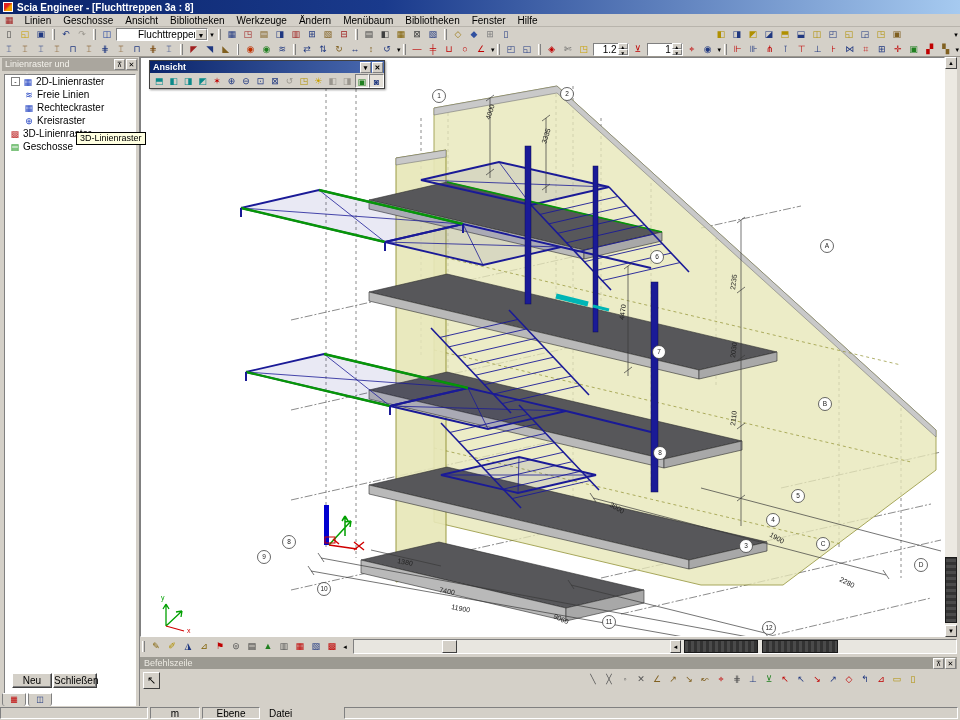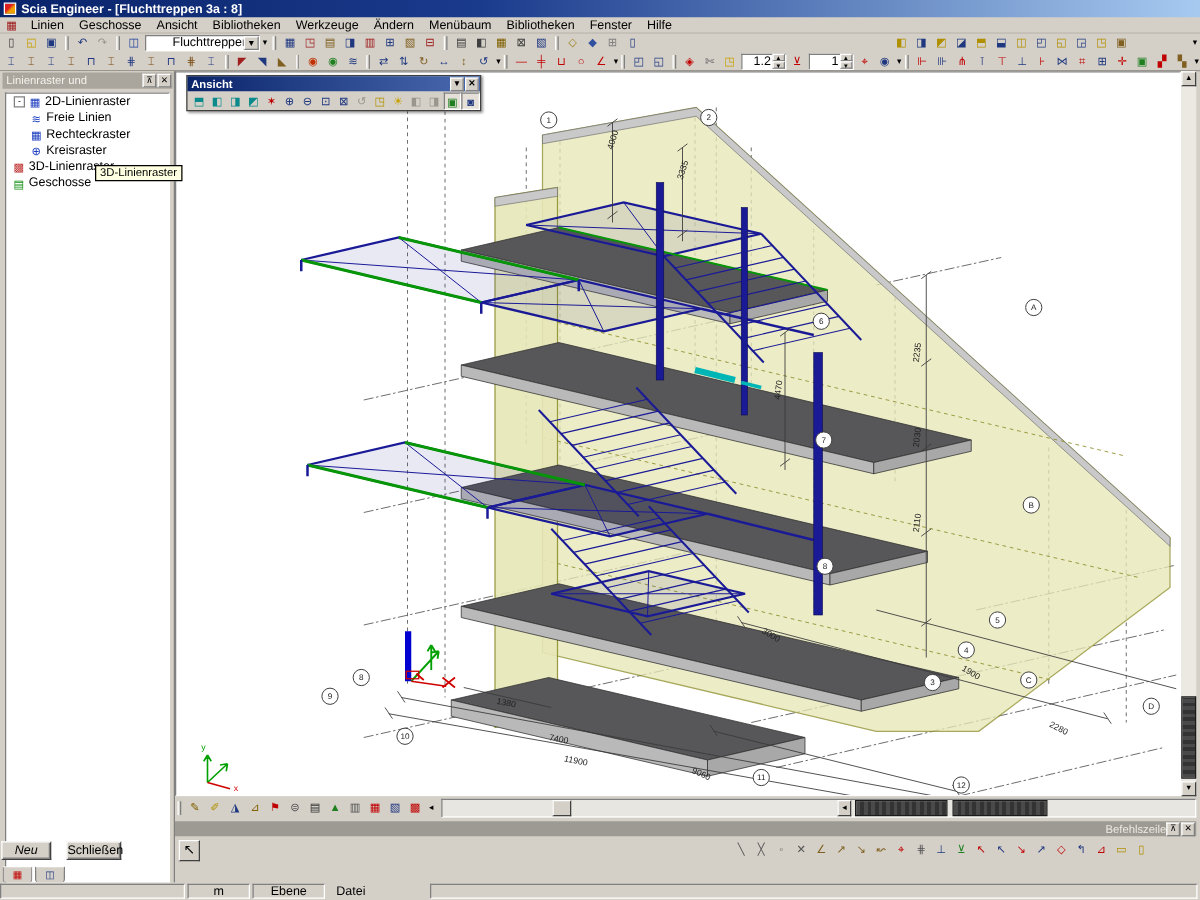--- a/index.html
+++ b/index.html
@@ -48,21 +48,21 @@
   #lp-body{left:4px;top:17px;width:132px;height:636px;background:#fff;
     border:1px solid;border-color:#808080 #fff #fff #808080;font-size:10px;}
   .trow{display:flex;align-items:center;height:13px;white-space:nowrap;}
   .texp{width:9px;height:9px;border:1px solid #808080;background:#fff;font-size:7px;
     line-height:7px;text-align:center;margin:0 2px;}
   .ticon{width:12px;font-size:9px;text-align:center;margin-right:2px;}
   #lp-buttons{left:0;top:616px;width:140px;}
   .btn{position:absolute;height:15px;background:#d4d0c8;border:1px solid;
     border-color:#fff #404040 #404040 #fff;box-shadow:inset -1px -1px 0 #808080;
     font-size:10px;text-align:center;line-height:13px;}
-  #btn-neu{left:1px;width:40px;font-style:italic;}
+  #btn-neu{left:12px;width:40px;}
   #btn-schliessen{left:53px;width:44px;}
   #lp-tabs{left:2px;top:636px;width:138px;height:13px;display:flex;}
   .tab{width:24px;height:13px;border:1px solid #808080;border-top:1px solid #fff;
     border-bottom:none;background:#d4d0c8;font-size:8px;text-align:center;line-height:12px;
     border-radius:0 0 3px 3px;margin-right:2px;}
   #tooltip{left:76px;top:132px;height:13px;background:#ffffe1;border:1px solid #000;
     font-size:9px;line-height:11px;padding:0 3px;z-index:60;white-space:nowrap;}
   
   #viewport{left:140px;top:57px;width:805px;height:580px;background:#fff;
     border:1px solid;border-color:#808080 #fff #fff #808080;}
@@ -91,21 +91,21 @@
   
   #vscroll{left:945px;top:57px;width:12px;height:580px;background:#ece9e2;}
   .scbtn{position:absolute;left:0;width:12px;height:12px;background:#d4d0c8;
     border:1px solid;border-color:#fff #404040 #404040 #fff;font-size:6px;text-align:center;line-height:11px;}
   #vthumb{position:absolute;left:0;top:500px;width:12px;height:66px;
     background:repeating-linear-gradient(0deg,#4a4a4a 0 3px,#333 3px 6px);border:1px solid #1a1a1a;}
   
   #cmdpanel{left:140px;top:656px;width:817px;height:50px;background:#d4d0c8;}
   #cmd-header{left:0;top:1px;width:817px;height:12px;background:#9c9a92;color:#eceae2;
     font-size:9px;line-height:12px;padding-left:4px;display:flex;}
-  #cmd-header .cap{flex:1;text-align:right;}
+  #cmd-header .cap{flex:1;}
   #cursorbtn{left:3px;top:16px;width:17px;height:17px;background:#d4d0c8;border:1px solid;
     border-color:#fff #404040 #404040 #fff;font-size:11px;text-align:center;line-height:15px;}
   #snapbar{left:445px;top:15px;height:17px;display:flex;align-items:center;}
   #snapbar .tbtn{height:15px;line-height:15px;font-size:9px;}
   #cmdinput{left:2px;top:34px;width:810px;height:14px;background:#fff;border:1px solid;
     border-color:#808080 #fff #fff #808080;font-size:10px;line-height:12px;padding-left:3px;}
   
   #statusbar{left:0;top:706px;width:960px;height:14px;background:#d4d0c8;display:flex;
     padding-top:1px;font-size:10px;}
   .scell{height:12px;border:1px solid;border-color:#808080 #fff #fff #808080;

